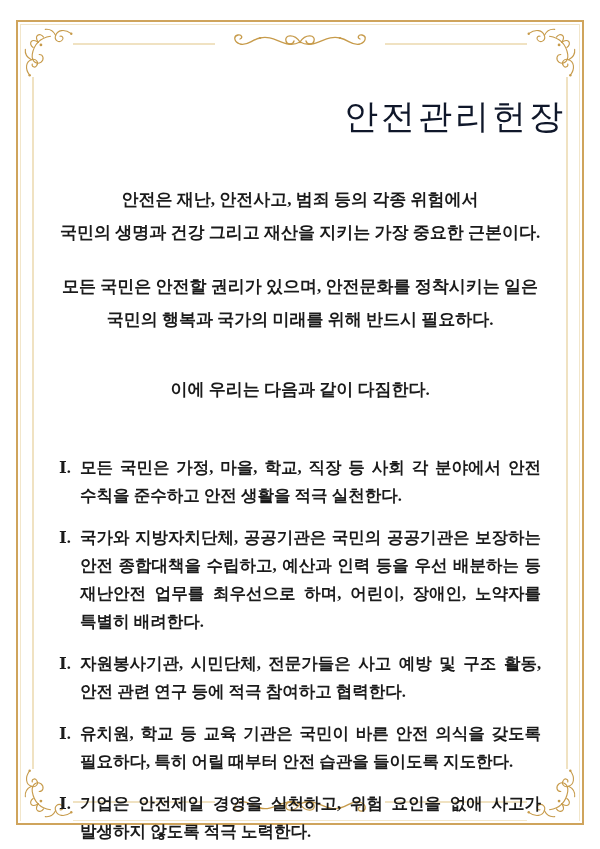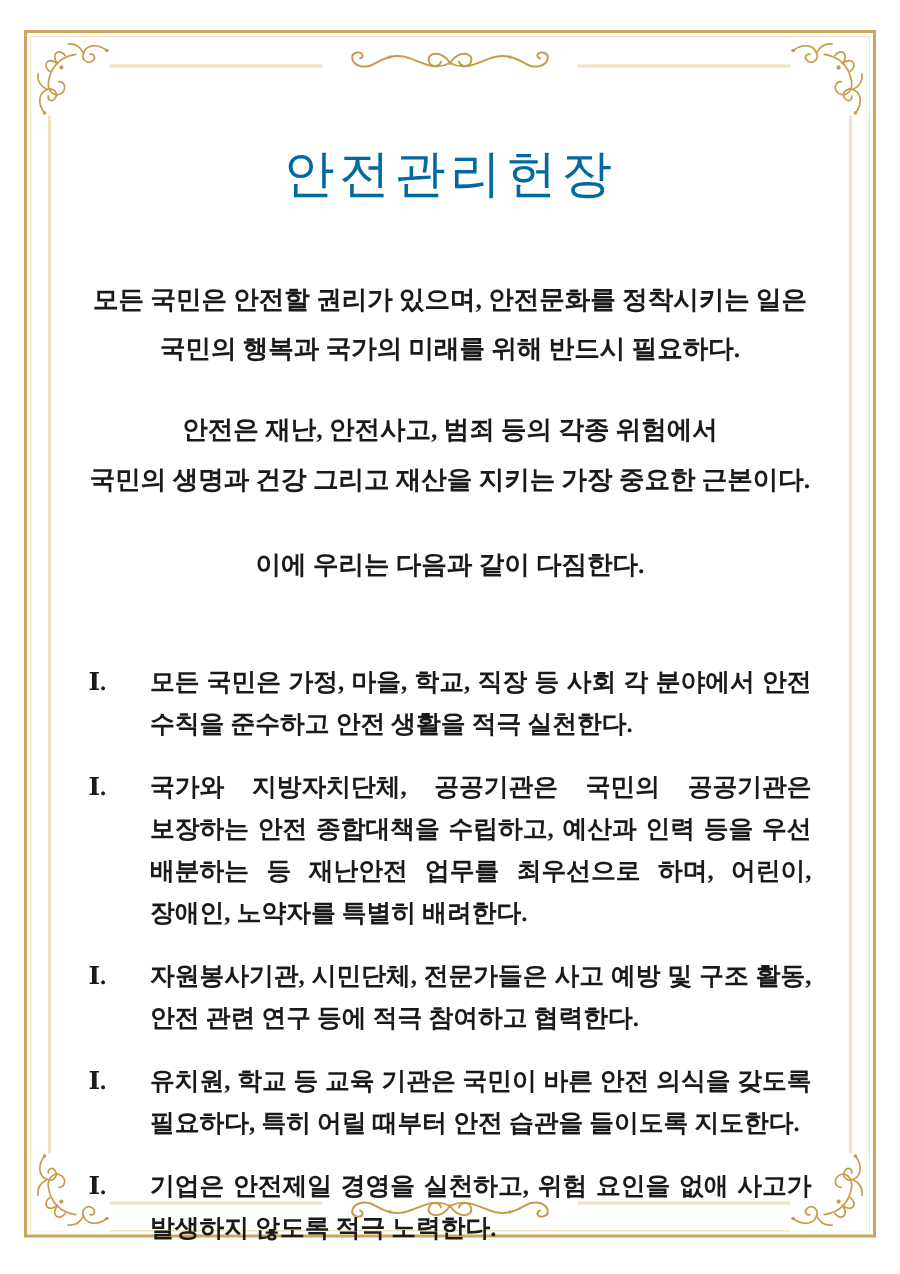--- a/index.html
+++ b/index.html
@@ -63,33 +63,34 @@
   .content {
     position: absolute;
     inset: 45px 34px 48px 34px;
     text-align: center;
   }
   .doc-title {
     margin: 50px 0 0 0;
     font-size: 34px;
     font-weight: 500;
     letter-spacing: 3px;
-    color: #0369a1;
+    color: #0f172a;
     line-height: 1.3;
+    text-align: right;
   }
   .intro { margin-top: 44px; }
   .intro p {
     margin: 0 0 21px 0;
     font-size: 17px;
     font-weight: 700;
     line-height: 33px;
     word-break: keep-all;
   }
   .intro p span { display: block; }
-  .intro p.lead { margin-top: 24px; margin-bottom: 0; }
+  .intro p.lead { margin-top: 37px; margin-bottom: 0; }
 
   .pledges {
     margin-top: 48px;
     padding: 0 25px;
     text-align: left;
   }
   .pledge {
     display: flex;
     margin-bottom: 14px;
     font-size: 16.5px;
@@ -97,21 +98,20 @@
     line-height: 28px;
   }
   .pledge .marker {
     flex: 0 0 21px;
     white-space: nowrap;
   }
   .pledge .text {
     flex: 1;
     text-align: justify;
     word-break: keep-all;
-    margin-left: 20px;
   }
 </style>
 </head>
 <body>
 
 <div class="page">
 
   <div class="frame-outer"></div>
   <div class="frame-outer-light"></div>
   <div class="frame-inner"></div>
@@ -194,26 +194,26 @@
       <circle cx="45" cy="9" r="1.1" fill="#C79B4B" stroke="none"></circle>
       <circle cx="125" cy="9" r="1.1" fill="#C79B4B" stroke="none"></circle>
     </svg>
   </div>
 
   <main class="content">
     <h1 class="doc-title">안전관리헌장</h1>
 
     <section class="intro">
       <p>
+        <span>안전은 재난, 안전사고, 범죄 등의 각종 위험에서</span>
+        <span>국민의 생명과 건강 그리고 재산을 지키는 가장 중요한 근본이다.</span>
+      </p>
+      <p>
         <span>모든 국민은 안전할 권리가 있으며, 안전문화를 정착시키는 일은</span>
         <span>국민의 행복과 국가의 미래를 위해 반드시 필요하다.</span>
-      </p>
-      <p>
-        <span>안전은 재난, 안전사고, 범죄 등의 각종 위험에서</span>
-        <span>국민의 생명과 건강 그리고 재산을 지키는 가장 중요한 근본이다.</span>
       </p>
       <p class="lead">
         <span>이에 우리는 다음과 같이 다짐한다.</span>
       </p>
     </section>
 
     <section class="pledges">
       <div class="pledge">
         <span class="marker">Ⅰ.</span>
         <span class="text">모든 국민은 가정, 마을, 학교, 직장 등 사회 각 분야에서 안전 수칙을 준수하고 안전 생활을 적극 실천한다.</span>

